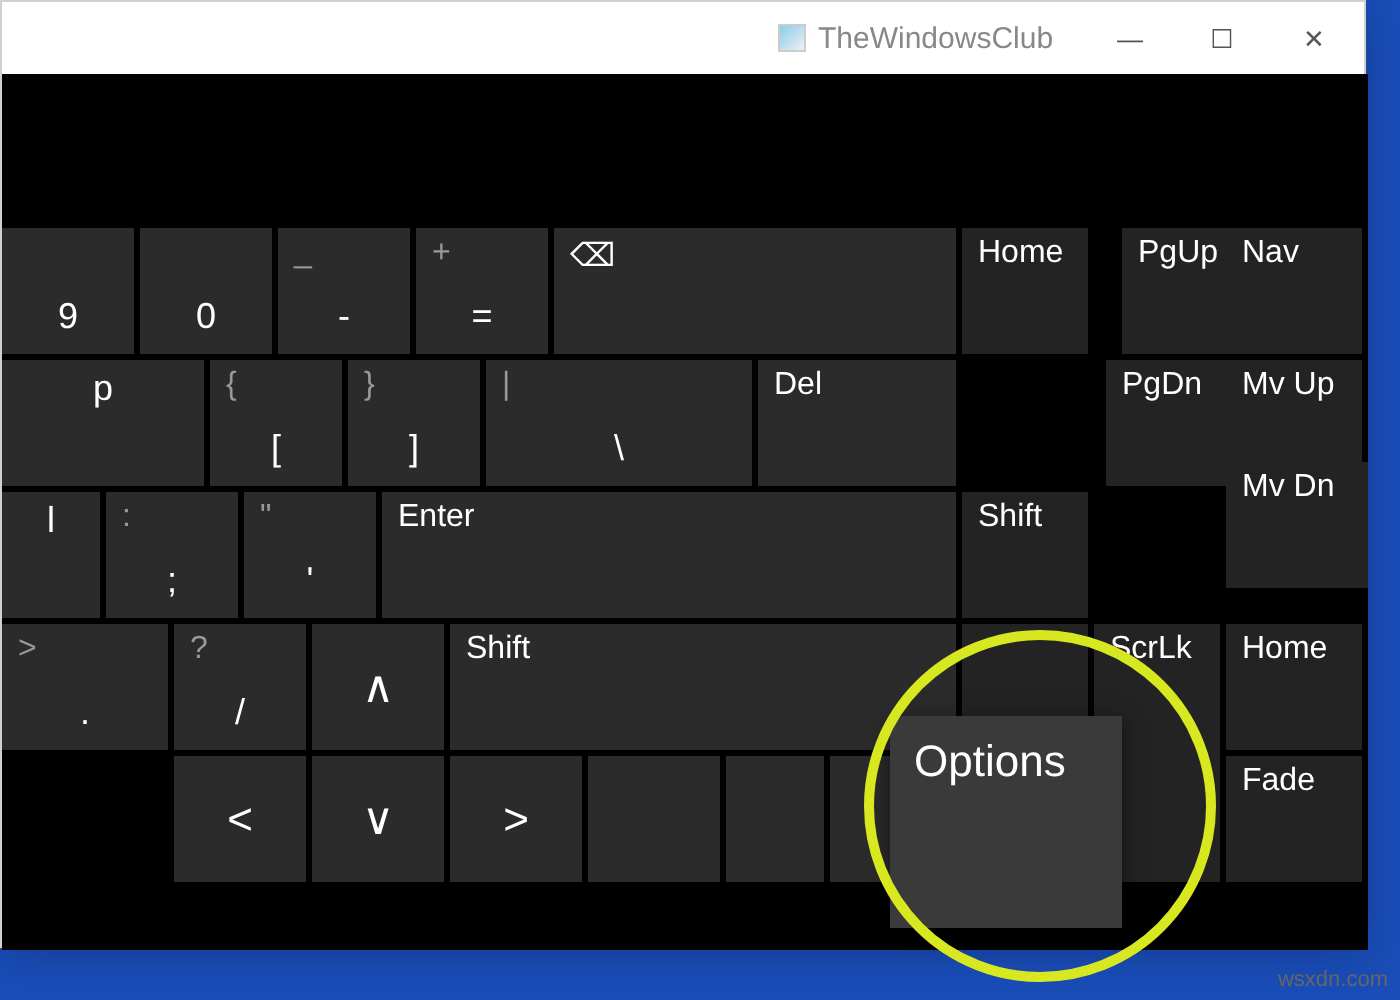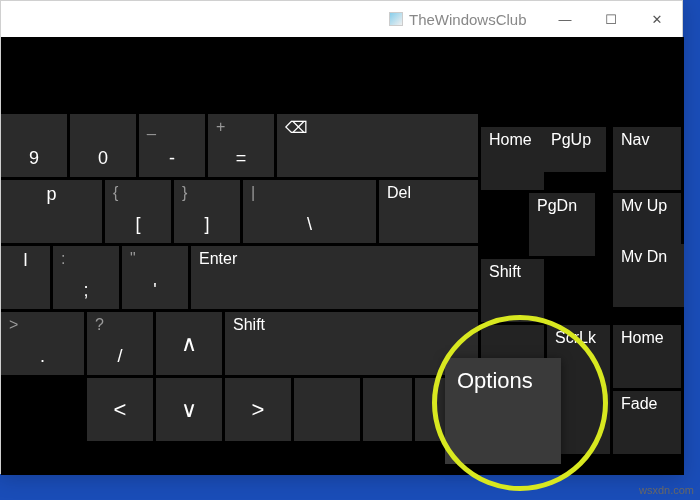--- a/index.html
+++ b/index.html
@@ -83,21 +83,20 @@
       font-size: 16px;
     }
     .key.small-label {
       justify-content: flex-start;
       align-items: flex-start;
       padding: 4px 8px;
       font-size: 16px;
     }
     .key.nav {
       background: #232323;
-      margin-top: 13px;
     }
     .highlight-circle {
       position: absolute;
       width: 176px;
       height: 176px;
       border: 5px solid #d8e820;
       border-radius: 50%;
       pointer-events: none;
       top: 315px;
       left: 432px;
@@ -219,28 +218,28 @@
     <div class="key" style="left:224px;top:341px;width:66px;height:63px;font-size:22px">
         <span>&gt;</span>
       </div>
     <div class="key" style="left:293px;top:341px;width:66px;height:63px"></div>
     <div class="key" style="left:362px;top:341px;width:49px;height:63px"></div>
     <div class="key small-label" style="left:414px;top:341px;width:63px;height:63px"></div>
 
     <div class="key nav small-label" style="left:480px;top:77px;width:63px;height:63px">
         <span>Home</span>
       </div>
-    <div class="key nav small-label" style="left:542px;top:77px;width:63px;height:45px">
+    <div class="key nav small-label" style="left:560px;top:77px;width:63px;height:63px">
         <span>PgUp</span>
       </div>
     <div class="key nav small-label" style="left:612px;top:77px;width:68px;height:63px">
         <span>Nav</span>
       </div>
 
-    <div class="key nav small-label" style="left:528px;top:143px;width:66px;height:63px">
+    <div class="key nav small-label" style="left:552px;top:143px;width:66px;height:63px">
         <span>PgDn</span>
       </div>
     <div class="key nav small-label" style="left:612px;top:143px;width:68px;height:63px">
         <span>Mv Up</span>
       </div>
 
     <div class="key nav small-label" style="left:480px;top:209px;width:63px;height:63px">
         <span>Shift</span>
       </div>
     <div class="key nav small-label" style="left:612px;top:194px;width:80px;height:63px">

